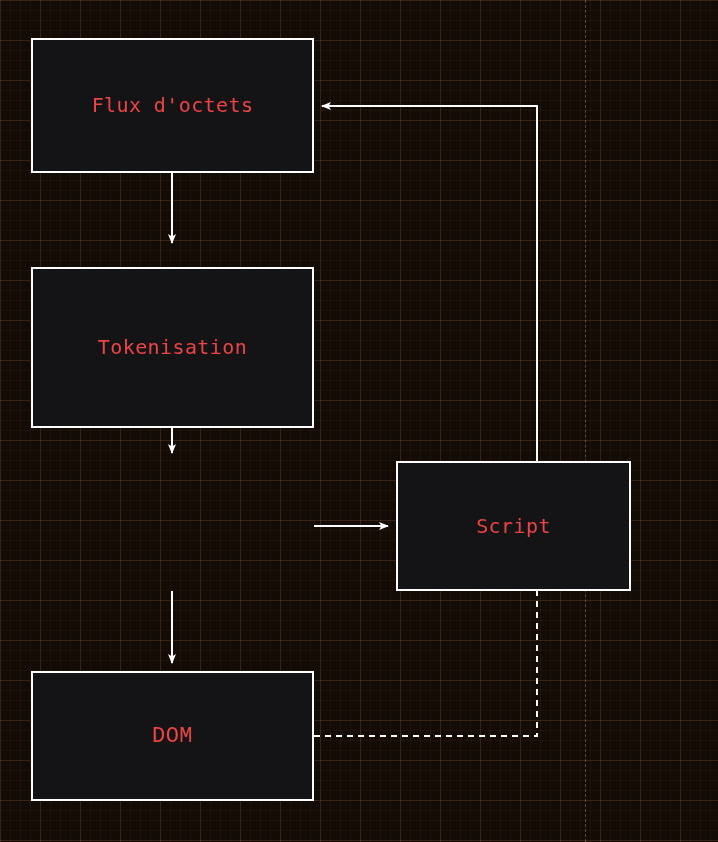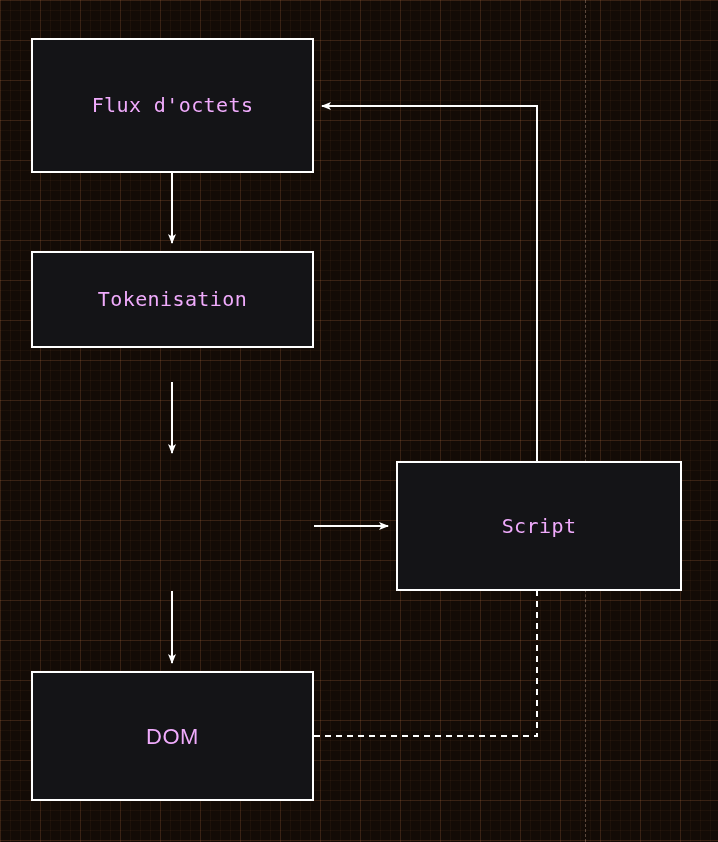--- a/index.html
+++ b/index.html
@@ -33,29 +33,29 @@
     position: absolute;
     box-sizing: border-box;
     background: #141417;
     border: 2px solid #ffffff;
     display: flex;
     align-items: center;
     justify-content: center;
     text-align: center;
   }
   .node-label {
-    color: #f0abfc;
+    color: #ef4444;
     font-size: 20px;
     line-height: 31px;
     letter-spacing: 0.4px;
     white-space: pre-line;
     font-family: "DejaVu Sans Mono", "Liberation Mono", monospace;
   }
   .node-label.serif {
-    font-family: Liberation Sans, sans-serif;
+    font-family: Liberation Mono, monospace;
     font-size: 22px;
     letter-spacing: 0.5px;
   }
   .edge-svg {
     position: absolute;
     left: 0;
     top: 0;
     width: 718px;
     height: 842px;
     pointer-events: none;
@@ -98,26 +98,26 @@
 
     <g>
       <path d="M537,461 L537,106 L322,106" stroke="#ffffff" stroke-width="2" fill="none" marker-end="url(#arrowhead)"></path>
     </g>
   </svg>
 
   <div class="node" style="left:31px; top:38px; width:283px; height:135px;">
     <span class="node-label">Flux d'octets</span>
   </div>
 
-  <div class="node" style="left:31px; top:251px; width:283px; height:97px;">
+  <div class="node" style="left:31px; top:267px; width:283px; height:161px;">
     <span class="node-label">Tokenisation</span>
   </div>
 
 
   <div class="node" style="left:31px; top:671px; width:283px; height:130px;">
     <span class="node-label serif">DOM</span>
   </div>
 
-  <div class="node" style="left:396px; top:461px; width:286px; height:130px;">
+  <div class="node" style="left:396px; top:461px; width:235px; height:130px;">
     <span class="node-label">Script</span>
   </div>
 
 </div>
 
 </body></html>

